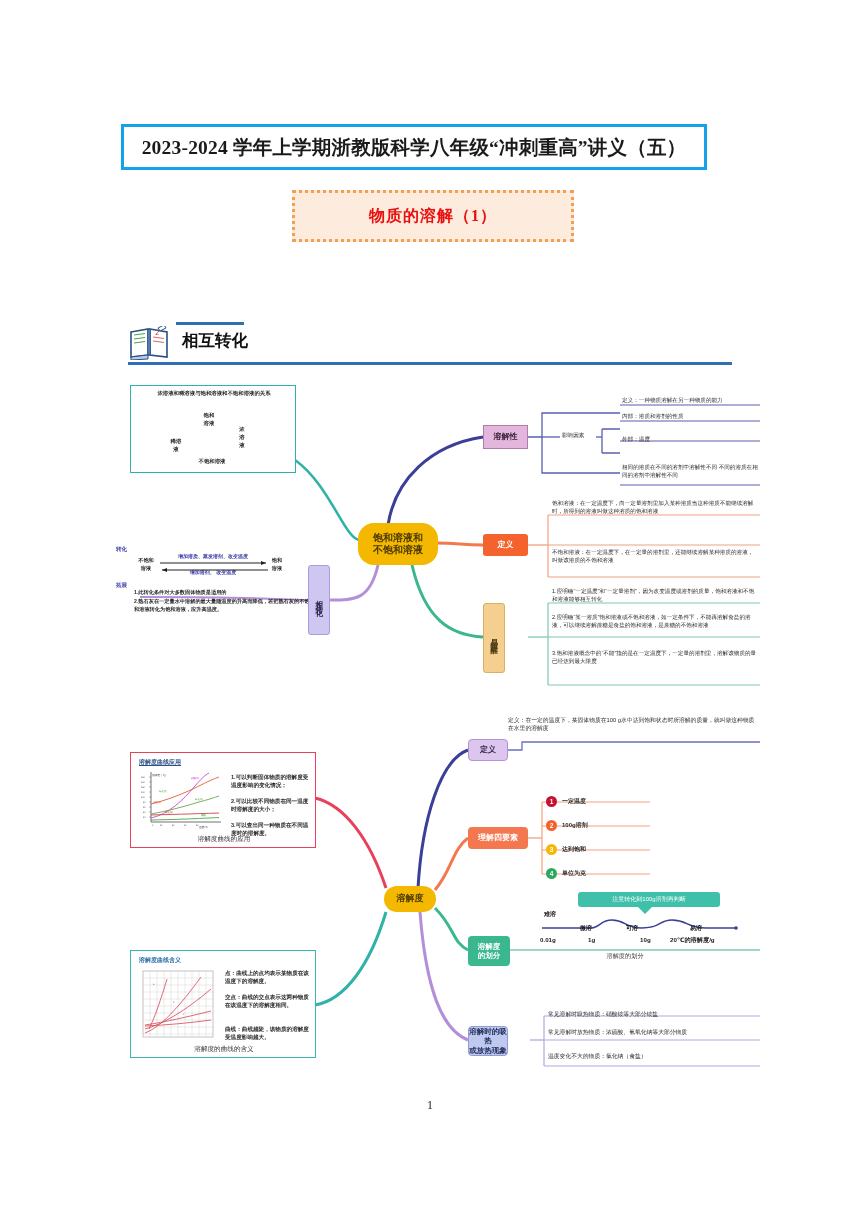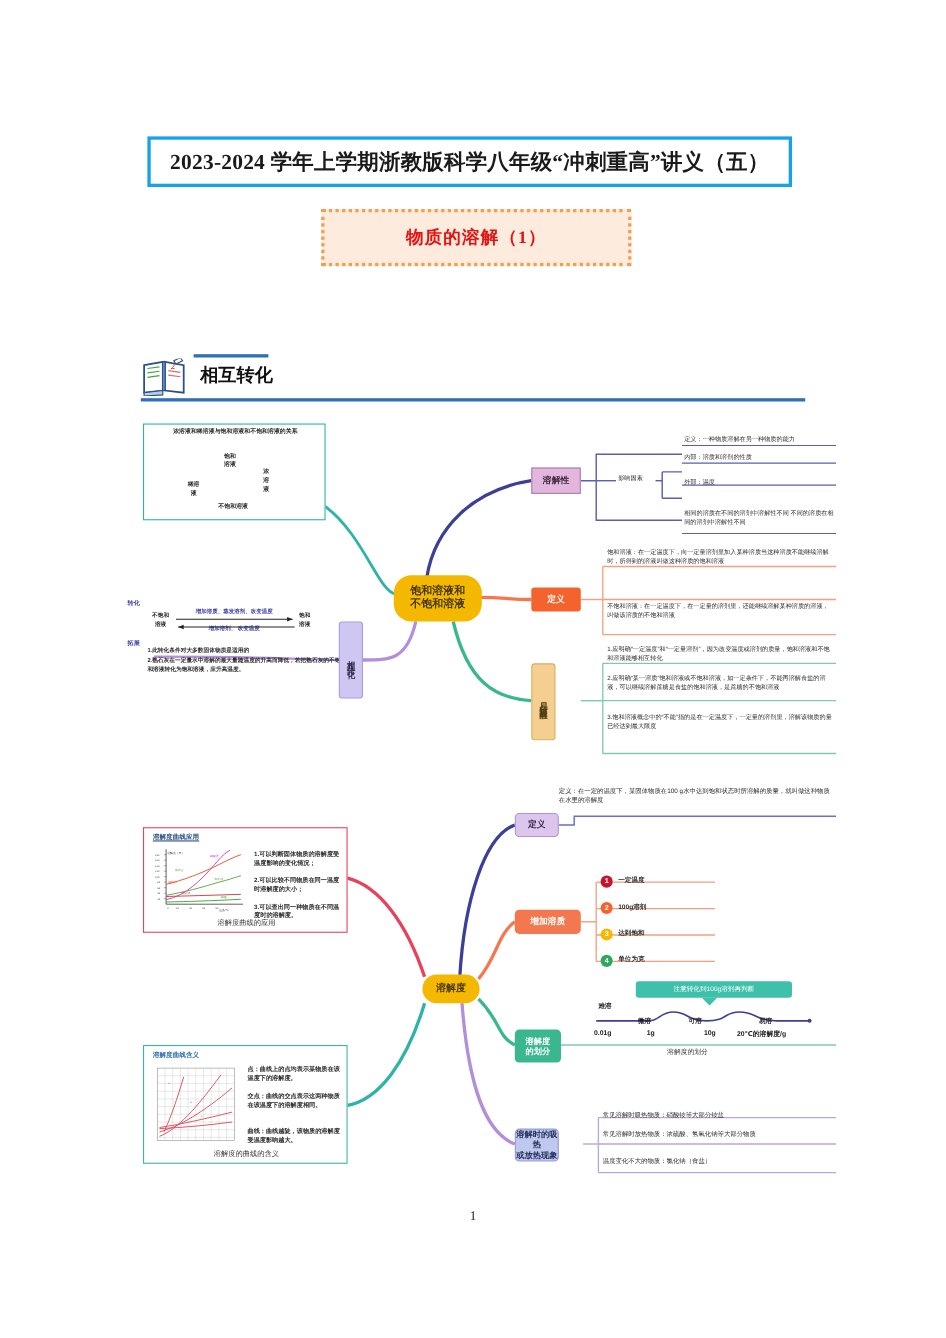--- a/index.html
+++ b/index.html
@@ -1,21 +1,21 @@
 <!DOCTYPE html>
 <html><head>
 <meta charset="utf-8">
 <style>
   html,body{margin:0;padding:0;background:#fff;}
   body{width:860px;height:1216px;position:relative;
        font-family:"Liberation Sans","DejaVu Sans",sans-serif;color:#000;}
   .page{position:absolute;left:0;top:0;width:860px;height:1216px;overflow:hidden;}
 
   
-  .title-bar{position:absolute;left:134px;top:124px;width:586px;height:46px;
+  .title-bar{position:absolute;left:121px;top:124px;width:586px;height:46px;
       border:3px solid #14a3e8;background:#fff;box-sizing:border-box;
       display:flex;align-items:center;justify-content:center;}
   .title-bar span{font-family:"Liberation Serif","DejaVu Serif",serif;
       font-size:19.5px;font-weight:bold;color:#1a1a1a;letter-spacing:.2px;white-space:nowrap;}
 
   .subtitle-box{position:absolute;left:292px;top:190px;width:282px;height:52px;
       border:3px dotted #f0a050;background:#fdecdd;box-sizing:border-box;
       display:flex;align-items:center;justify-content:center;}
   .subtitle-box span{font-family:"Liberation Serif","DejaVu Serif",serif;
       font-size:16px;font-weight:bold;color:#e81010;letter-spacing:1px;}
@@ -235,21 +235,21 @@
     <div class="node n-yellow" style="left:254px;top:176px;width:52px;height:26px;font-size:9px;">
       <span>溶解度</span>
     </div>
 
     <div class="node n-purple" style="left:338px;top:29px;width:40px;height:22px;font-size:8px;">
       <span>定义</span>
     </div>
     <div class="txt" style="left:378px;top:6px;width:248px;font-size:5.8px;">定义：在一定的温度下，某固体物质在100 g水中达到饱和状态时所溶解的质量，就叫做这种物质在水里的溶解度</div>
 
     <div class="node n-salmon" style="left:338px;top:117px;width:60px;height:22px;font-size:8px;">
-      <span>增加溶质</span>
+      <span>理解四要素</span>
     </div>
     <div class="numdot" style="left:416px;top:86px;width:11px;height:11px;font-size:6.5px;background:#c4122f;">1</div>
     <div class="txt" style="left:432px;top:87px;width:90px;font-size:6px;font-weight:bold;">一定温度</div>
     <div class="numdot" style="left:416px;top:110px;width:11px;height:11px;font-size:6.5px;background:#f4622e;">2</div>
     <div class="txt" style="left:432px;top:111px;width:90px;font-size:6px;font-weight:bold;">100g溶剂</div>
     <div class="numdot" style="left:416px;top:134px;width:11px;height:11px;font-size:6.5px;background:#f5b800;">3</div>
     <div class="txt" style="left:432px;top:135px;width:90px;font-size:6px;font-weight:bold;">达到饱和</div>
     <div class="numdot" style="left:416px;top:158px;width:11px;height:11px;font-size:6.5px;background:#2ea860;">4</div>
     <div class="txt" style="left:432px;top:159px;width:90px;font-size:6px;font-weight:bold;">单位为克</div>
 

